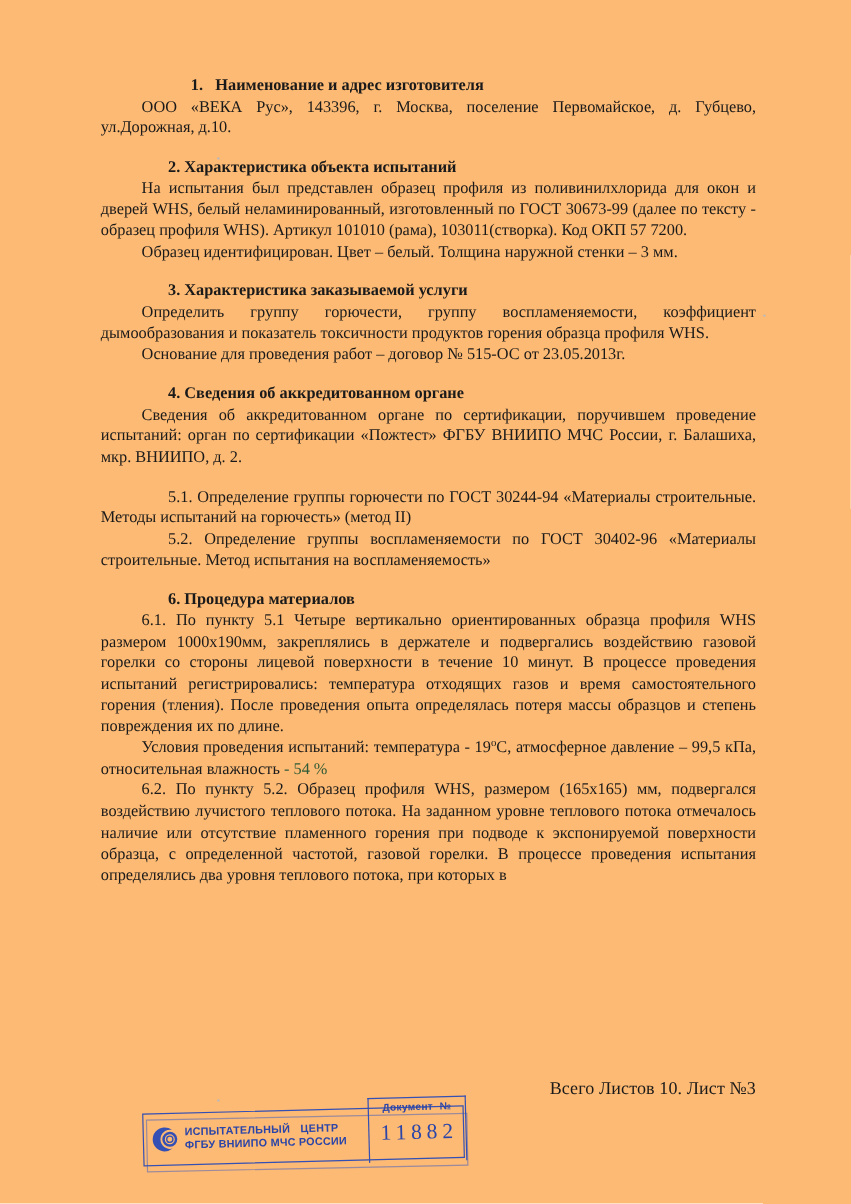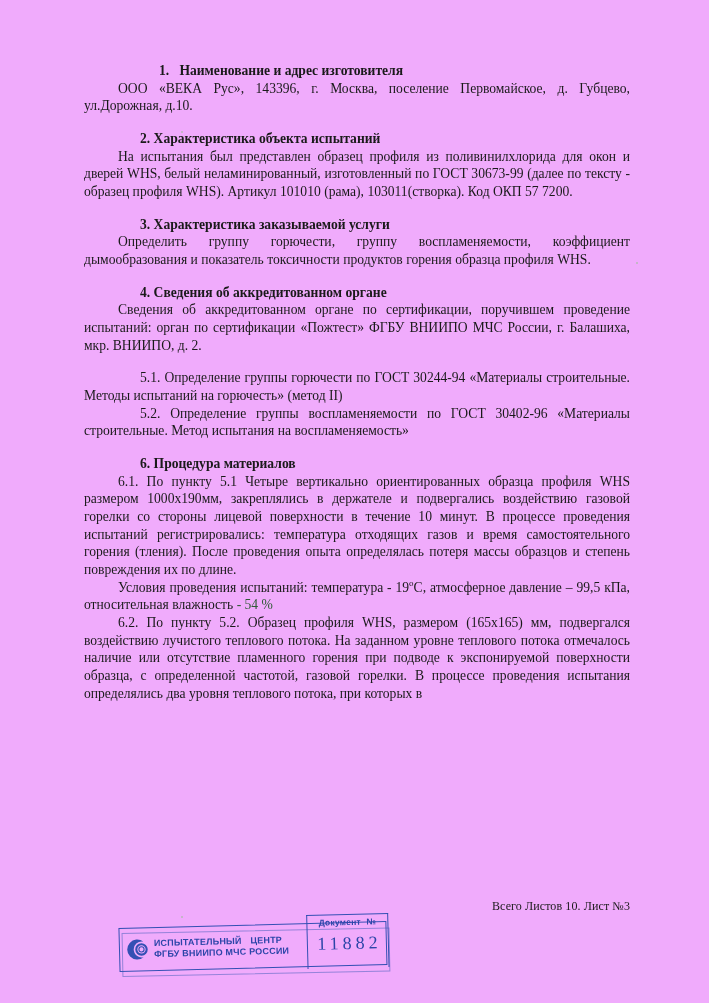--- a/index.html
+++ b/index.html
@@ -10,21 +10,21 @@
   }
   body {
     font-family: "Liberation Serif", "DejaVu Serif", serif;
     color: #1a1a1a;
   }
   .page {
     position: relative;
     width: 709px;
     height: 1003px;
     margin: 0 auto;
-    background: #f0abfc;
+    background: #fdba74;
     overflow: hidden;
     box-sizing: border-box;
   }
   .doc-body {
     position: absolute;
     left: 84px;
     top: 62px;
     width: 546px;
   }
   p {
@@ -64,21 +64,21 @@
     font-size: 9px;
     vertical-align: super;
     line-height: 0;
   }
   .sheet-note {
     position: absolute;
     left: 84px;
     top: 899px;
     width: 546px;
     text-align: right;
-    font-size: 12px;
+    font-size: 15px;
     line-height: 1.2;
     letter-spacing: 0.1px;
   }
   
   .stamp {
     position: absolute;
     left: 119px;
     top: 916px;
     width: 272px;
     height: 66px;
@@ -196,28 +196,30 @@
     </p>
     <p class="indent">ООО «ВЕКА Рус», 143396, г. Москва, поселение Первомайское, д. Губцево, ул.Дорожная, д.10.</p>
 
     <div class="sec-gap"></div>
 
     <p class="heading">
       <span>2.</span>
       <span>Характеристика объекта испытаний</span>
     </p>
     <p class="indent">На испытания был представлен образец профиля из поливинилхлорида для окон и дверей WHS, белый неламинированный, изготовленный по ГОСТ 30673-99 (далее по тексту - образец профиля WHS). Артикул 101010 (рама), 103011(створка). Код ОКП 57 7200.</p>
+    <p class="indent">Образец идентифицирован. Цвет – белый. Толщина наружной стенки – 3 мм.</p>
 
     <div class="sec-gap"></div>
 
     <p class="heading">
       <span>3.</span>
       <span>Характеристика заказываемой услуги</span>
     </p>
     <p class="indent">Определить группу горючести, группу воспламеняемости, коэффициент дымообразования и показатель токсичности продуктов горения образца профиля WHS.</p>
+    <p class="indent">Основание для проведения работ – договор № 515-ОС от 23.05.2013г.</p>
 
     <div class="sec-gap"></div>
 
     <p class="heading">
       <span>4.</span>
       <span>Сведения об аккредитованном органе</span>
     </p>
     <p class="indent">Сведения об аккредитованном органе по сертификации, поручившем проведение испытаний: орган по сертификации «Пожтест» ФГБУ ВНИИПО МЧС России, г. Балашиха, мкр. ВНИИПО, д. 2.</p>
 
     <div class="sec-gap"></div>

